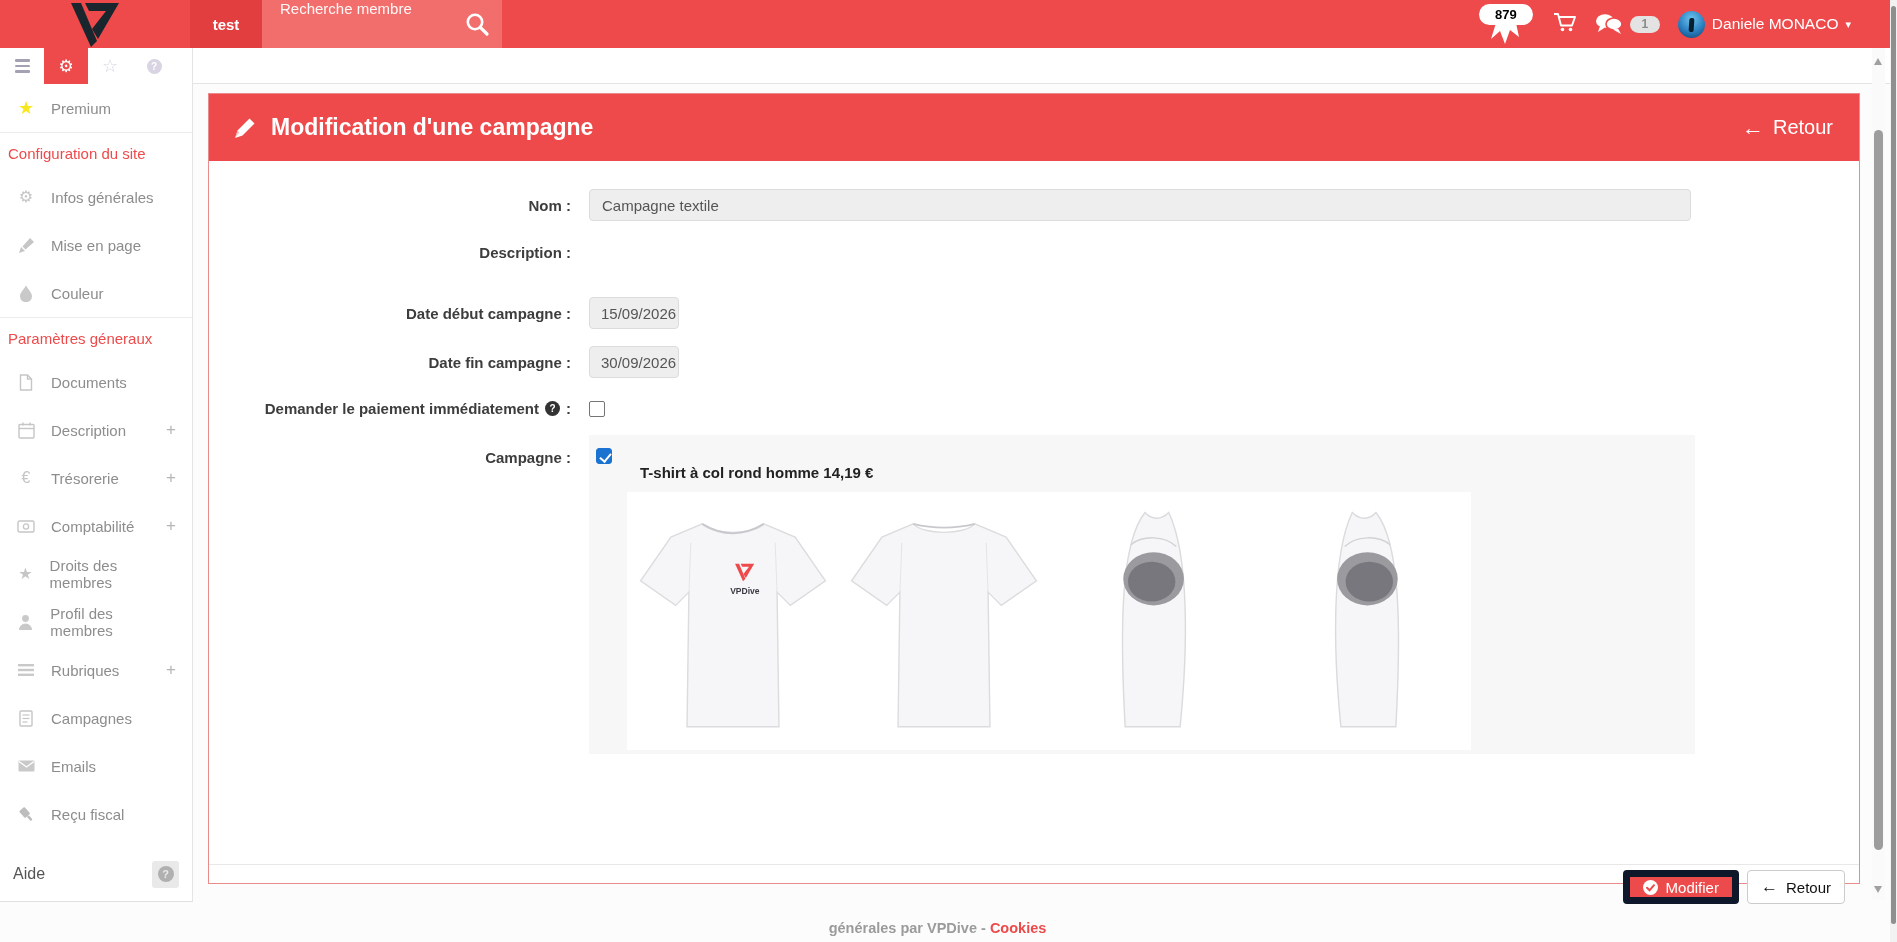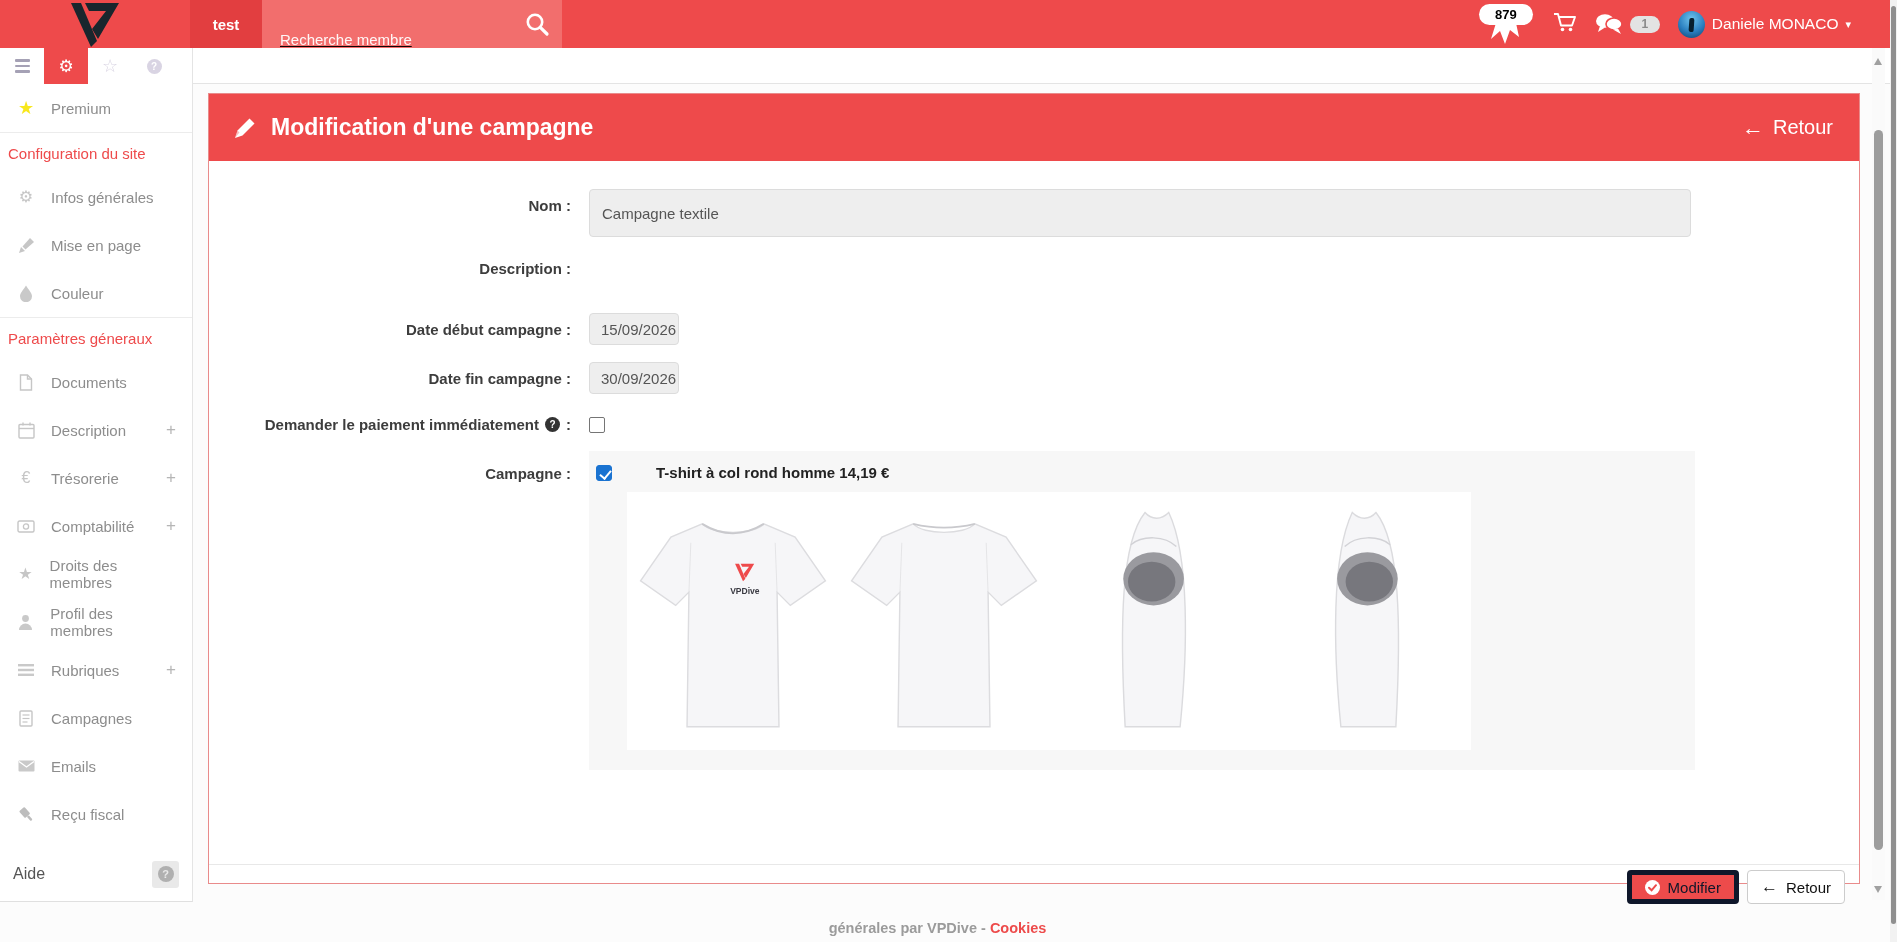--- a/index.html
+++ b/index.html
@@ -3,21 +3,21 @@
 <meta charset="utf-8">
 <style>
   * { margin:0; padding:0; box-sizing:border-box; }
   html,body { width:1897px; height:942px; font-family:"Liberation Sans","DejaVu Sans",sans-serif; background:#fbfbfb; overflow:hidden; }
   .screen { position:relative; width:1897px; height:942px; background:#fcfcfc; overflow:hidden; }
 
   
   .topbar { position:absolute; left:0; top:0; width:100%; height:48px; background:#ee4a4b; z-index:5; }
   .logo { position:absolute; left:60px; top:2px; width:70px; height:46px; display:flex; align-items:center; justify-content:center; cursor:pointer; }
   .test-tab { position:absolute; left:190px; top:0; width:72px; height:48px; background:#e23e40; color:#fff; font-weight:bold; font-size:15px; display:flex; align-items:center; justify-content:center; cursor:pointer; }
-  .searchbox { position:absolute; left:262px; top:0; width:300px; height:48px; background:#f26e6d; display:flex; align-items:flex-end;text-decoration:underline; }
+  .searchbox { position:absolute; left:262px; top:0; width:240px; height:48px; background:#f26e6d; display:flex; align-items:flex-start; }
   .searchbox input { background:transparent; border:none; outline:none; color:#fff; font-size:15px; padding-left:18px; width:230px; font-family:inherit; }
   .searchbox input::placeholder { color:#fff; opacity:.95; }
   .mag { position:absolute; right:12px; top:11px; cursor:pointer; }
   .top-right { position:absolute; right:46px; top:0; height:48px; display:flex; align-items:center; gap:18px; color:#fff; }
   .badge879 { position:relative; width:58px; height:42px; cursor:pointer; }
   .badge879 .num { position:absolute; left:0; right:0; top:4px; text-align:center; color:#000000; font-weight:bold; font-size:13px; }
   .chatwrap { display:flex; align-items:center; cursor:pointer; }
   .pill { margin-left:7px; background:#e3e3e3; color:#8a8a8a; border-radius:9px; min-width:30px; height:17px; font-size:12px; font-weight:bold; display:flex; align-items:center; justify-content:center; }
   .avatar { width:27px; height:27px; border-radius:50%; background:radial-gradient(circle at 50% 30%, #6fc4ee 0%, #2a7fc0 55%, #0d3f6b 100%); position:relative; cursor:pointer; overflow:hidden; }
   .avatar::after { content:""; position:absolute; left:11px; top:7px; width:5px; height:14px; background:#07202f; border-radius:2px; transform:rotate(4deg); }
@@ -50,44 +50,44 @@
   
   .panel { position:absolute; left:208px; top:93px; width:1652px; height:791px; background:#fff; border:1px solid #e98b8b; z-index:2; }
   .panel-header { height:67px; background:#ee4a4b; display:flex; align-items:center; padding:0 26px; color:#fff; }
   .panel-title { font-size:23px; font-weight:bold; margin-left:16px; }
   .panel-back { margin-left:auto; font-size:20px; display:flex; align-items:center; gap:9px; cursor:pointer; }
   .panel-back .arrow { font-weight:bold; font-size:22px; }
   .panel-body { position:relative; height:722px; }
   .form-row { display:flex; align-items:flex-start; }
   .flabel { width:380px; text-align:right; padding-right:18px; font-weight:bold; color:#3d3d3d; font-size:15px; padding-top:8px; }
   .flabel.center { padding-top:0; }
-  .text-input { width:1102px; height:48px; background:#eee; border:1px solid #dcdcdc; border-radius:4px; padding:0 12px; font-size:15px; color:#555; font-family:inherit; }
+  .text-input { width:1102px; height:32px; background:#eee; border:1px solid #dcdcdc; border-radius:4px; padding:0 12px; font-size:15px; color:#555; font-family:inherit; }
   .desc-area { width:1102px; height:53px; background:#fff; border:1px solid #cfcfcf; border-radius:4px; padding:8px 10px; font-size:14.5px; color:#333; font-family:inherit; resize:none; }
   .date-input { width:90px; height:32px; background:#eee; border:1px solid #dcdcdc; border-radius:4px; padding:0 0 0 11px; font-size:15px; color:#555; font-family:inherit; }
   .row-nom { margin-top:28px; }
   .row-desc { margin-top:15px; }
   .row-d1 { margin-top:36px; }
   .row-d2 { margin-top:17px; }
   .row-pay { margin-top:22px; align-items:center; }
   .row-prod { margin-top:18px; }
   .labwrap { display:inline-flex; align-items:center; gap:6px; justify-content:flex-end; width:100%; }
   .qdark { width:15px; height:15px; border-radius:50%; background:#333; color:#fff; font-size:10px; font-weight:bold; display:inline-flex; align-items:center; justify-content:center; cursor:pointer; flex:0 0 auto; }
   .cb { width:16px; height:16px; background:#fff; border:1.5px solid #757575; border-radius:2px; cursor:pointer; flex:0 0 auto; }
   .cb.checked { background:#1a73d1; border:1px solid #1a73d1; border-radius:3px; position:relative; }
   .cb.checked::after { content:""; position:absolute; left:4.5px; top:1.5px; width:5px; height:9px; border:solid #fff; border-width:0 2px 2px 0; transform:rotate(40deg); }
   .produits-panel { width:1106px; height:319px; background:#f7f7f7; }
-  .product-head { display:flex; align-items:flex-end; padding:13px 0 0 7px; }
+  .product-head { display:flex; align-items:flex-start; padding:13px 0 0 7px;flex-direction:column; }
   .product-label { margin-left:44px; font-weight:bold; font-size:15px; color:#222; }
   .product-images { margin:11px 0 0 38px; width:844px; height:258px; background:#fff; display:flex; }
   .pimg { width:211px; height:258px; display:flex; align-items:center; justify-content:center; }
   .pimg.mirror svg { transform:scaleX(-1); }
   .panel-hr { position:absolute; left:0; right:0; bottom:46px; border-top:1px solid #e8e8e8; }
   .panel-actions { position:absolute; right:14px; bottom:7px; display:flex; gap:8px; }
   .btn { height:34px; display:flex; align-items:center; gap:8px; padding:0 13px; font-size:15px; border-radius:4px; cursor:pointer; font-family:inherit; }
-  .btn-red { background:#ed4b4b; border:5px solid #0f172a; color:#0f172a; }
+  .btn-red { background:#ed4b4b; border:7px solid #0f172a; color:#ffffff; }
   .btn-white { background:#fff; border:1px solid #ccc; color:#111; }
   .btn-white .arrow { font-weight:bold; font-size:17px; }
 
   
   .page-footer { position:absolute; left:0; right:22px; top:920px; text-align:center; font-size:14.5px; color:#9b9b9b; font-weight:bold; }
   .page-footer .cookies { color:#ed4b4b; cursor:pointer; }
 
   
   .outer-sb { position:absolute; right:0; top:0; width:7px; height:942px; background:#f2f2f2; z-index:10; }
   .outer-thumb { position:absolute; right:1px; top:6px; width:5px; height:918px; background:#8f8f8f; border-radius:3px; }

